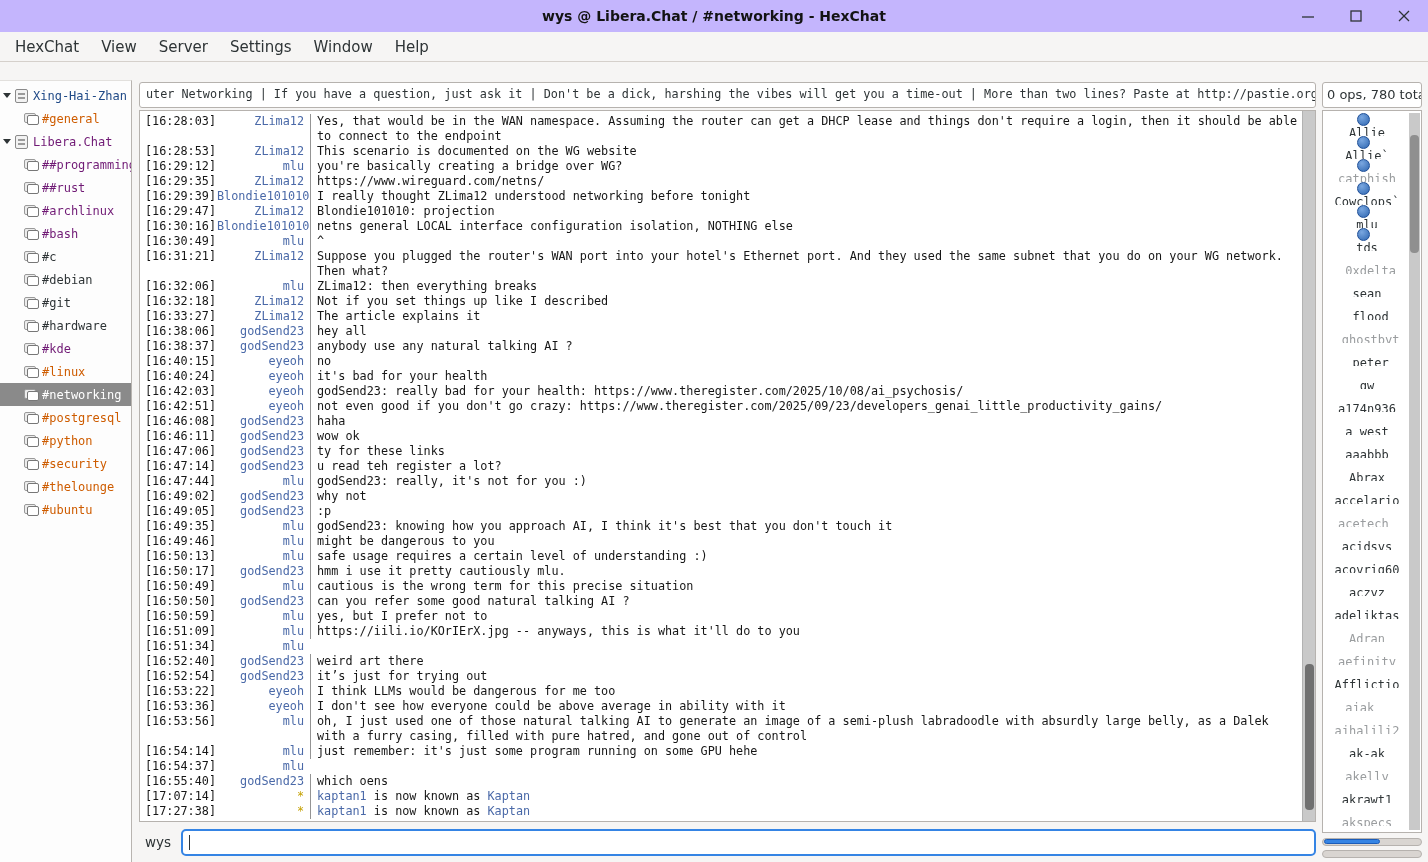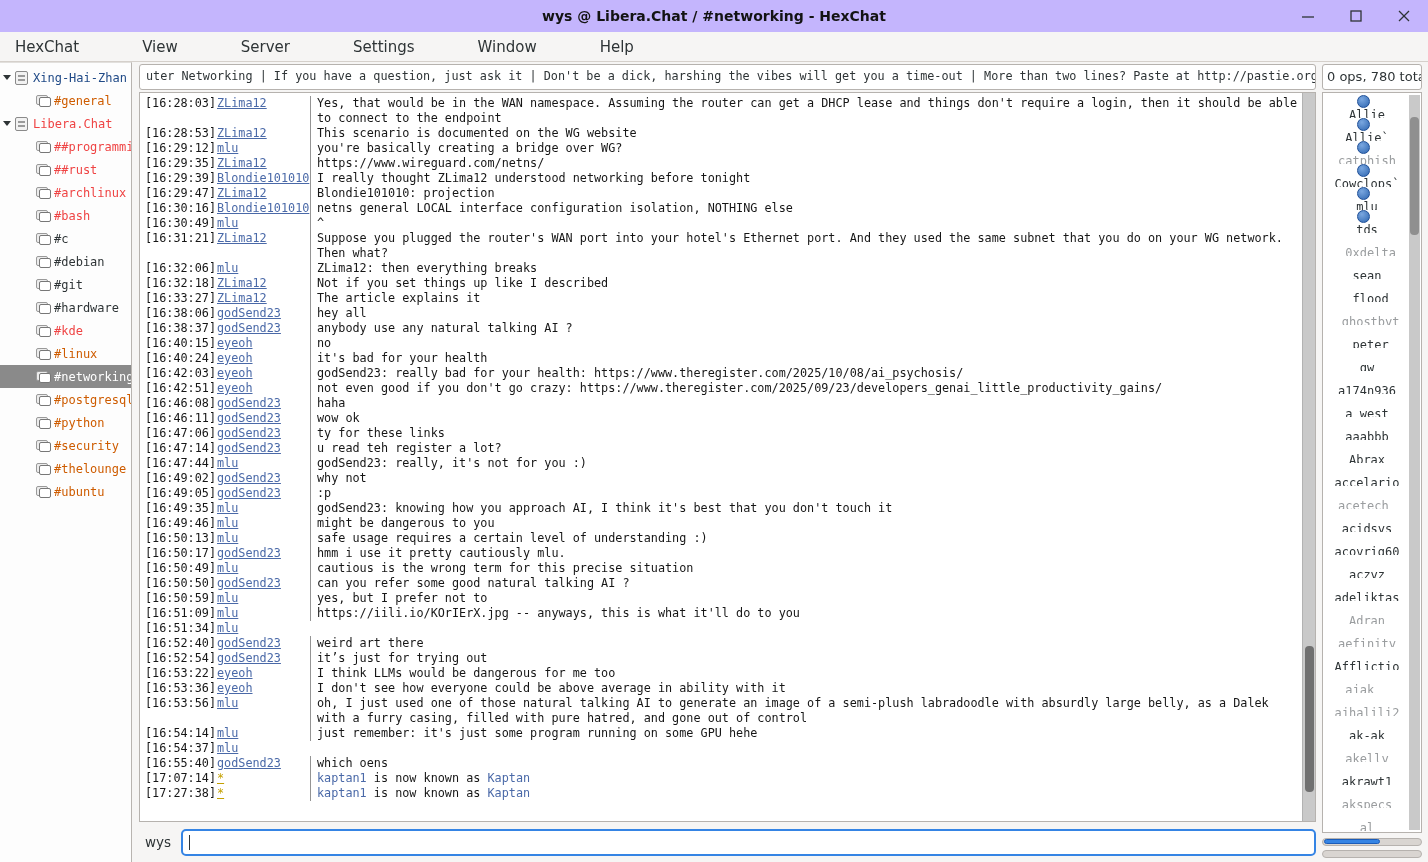--- a/index.html
+++ b/index.html
@@ -10,37 +10,37 @@
   
   .titlebar { height:32px; background:#c4b5fd; position:relative; flex:none;
               display:flex; align-items:center; justify-content:center; }
   .title-text { font-weight:bold; font-size:14px; color:#131313; }
   .win-controls { position:absolute; right:14px; top:0; height:32px; display:flex; align-items:center; gap:28px; }
   .win-btn { width:20px; height:20px; display:flex; align-items:center; justify-content:center; cursor:default; }
   .win-btn svg { display:block; }
 
   
   .menubar { height:30px; background:#f6f5f4; border-bottom:1px solid #d5d0cb; flex:none;
-             display:flex; align-items:center; padding-left:4px;gap:41px; }
+             display:flex; align-items:center; padding-left:4px; }
   .menu-item { font-size:15px; color:#2e3436; padding:4px 11px; }
 
   
-  .main { flex:1; display:flex; background:#f6f5f4; min-height:0; }
+  .main { flex:1; display:flex; background:#f6f5f4; min-height:0;margin-top:18px; }
 
   
   .left-panel { width:132px; flex:none; background:#fdfdfd; border-right:1px solid #b8b4b0;
                 border-top:1px solid #e2e0dd; padding-top:3px; overflow:hidden; }
   .tree-row { height:23px; display:flex; align-items:center; white-space:nowrap; overflow:hidden;
               font-family:"DejaVu Sans Mono","Liberation Mono",monospace; font-size:12px; }
   .tree-row.server { padding-left:3px; }
-  .tree-row.channel { padding-left:36px;align-items:center; }
+  .tree-row.channel { padding-left:24px;align-items:center; }
   .tree-row.selected { background:#8a8a8a; }
   .tree-row.selected .tree-label { color:#ffffff; }
   .tree-label { margin-left:5px; }
-  .c-normal { color:#2e3436; } .c-data { color:#ef4444; }
+  .c-normal { color:#2e3436; } .c-data { color:#701a75; }
   .c-highlight { color:#ce5c00; } .c-serverdark { color:#204a87; }
   .expander { width:0; height:0; border-left:4px solid transparent; border-right:4px solid transparent;
               border-top:5px solid #2e3436; margin-right:4px; flex:none; }
   .icon-server { width:13px; height:14px; border:1px solid #8a8a8a; border-radius:2px; flex:none;
       background: linear-gradient(#9a9a9a,#9a9a9a) 2px 3px/7px 2px no-repeat,
                   linear-gradient(#9a9a9a,#9a9a9a) 2px 7px/7px 2px no-repeat, #f2f2f2; }
   .icon-bubble { width:13px; height:11px; position:relative; flex:none; }
   .icon-bubble::before { content:""; position:absolute; left:0; top:0; width:10px; height:8px;
       border:1px solid #9a9a9a; border-radius:2px; background:#ececec; }
   .icon-bubble::after { content:""; position:absolute; left:3px; top:2px; width:10px; height:8px;
@@ -50,21 +50,21 @@
   .center { flex:1; display:flex; flex-direction:column; margin:2px 6px 0 7px; min-width:0; }
   .topic-box { height:26px; background:#ffffff; border:1px solid #b6b2ae; border-radius:3px;
                padding:4px 6px; font-family:"DejaVu Sans Mono","Liberation Mono",monospace;
                font-size:11.8px; color:#2e3436; white-space:nowrap; overflow:hidden; margin-bottom:2px; }
   .chat-box { flex:1; background:#ffffff; border:1px solid #b6b2ae; position:relative;
               overflow:hidden; padding:3px 16px 17px 3px; min-height:0; }
   .msg-row { display:grid; grid-template-columns:74px 93px 1fr;
              font-family:"DejaVu Sans Mono","Liberation Mono",monospace;
              font-size:11.8px; line-height:15px; color:#161616; }
   .ts { padding-left:2px; white-space:nowrap; }
-  .nick { padding-right:6px; color:#4a69a8; white-space:nowrap; overflow:hidden;text-decoration:underline; }
+  .nick { text-align:right; padding-right:6px; color:#4a69a8; white-space:nowrap; overflow:hidden; }
   .msg-row.event .nick { color:#c4a000; }
   .msg { border-left:1px solid #949494; padding-left:6px; white-space:pre-wrap;
          overflow-wrap:break-word; min-width:0; }
   .nickref { color:#4a69a8; }
   .vscroll { position:absolute; top:0; right:0; bottom:0; width:13px; background:#c9c9c9;
              border-left:1px solid #b2b2b2; }
   .vscroll-thumb { position:absolute; left:2px; width:9px; border-radius:4px; background:#707070; }
 
   .input-row { height:40px; flex:none; display:flex; align-items:center; }
   .input-label { font-size:13.5px; color:#2e3436; margin:0 10px 0 6px; }

